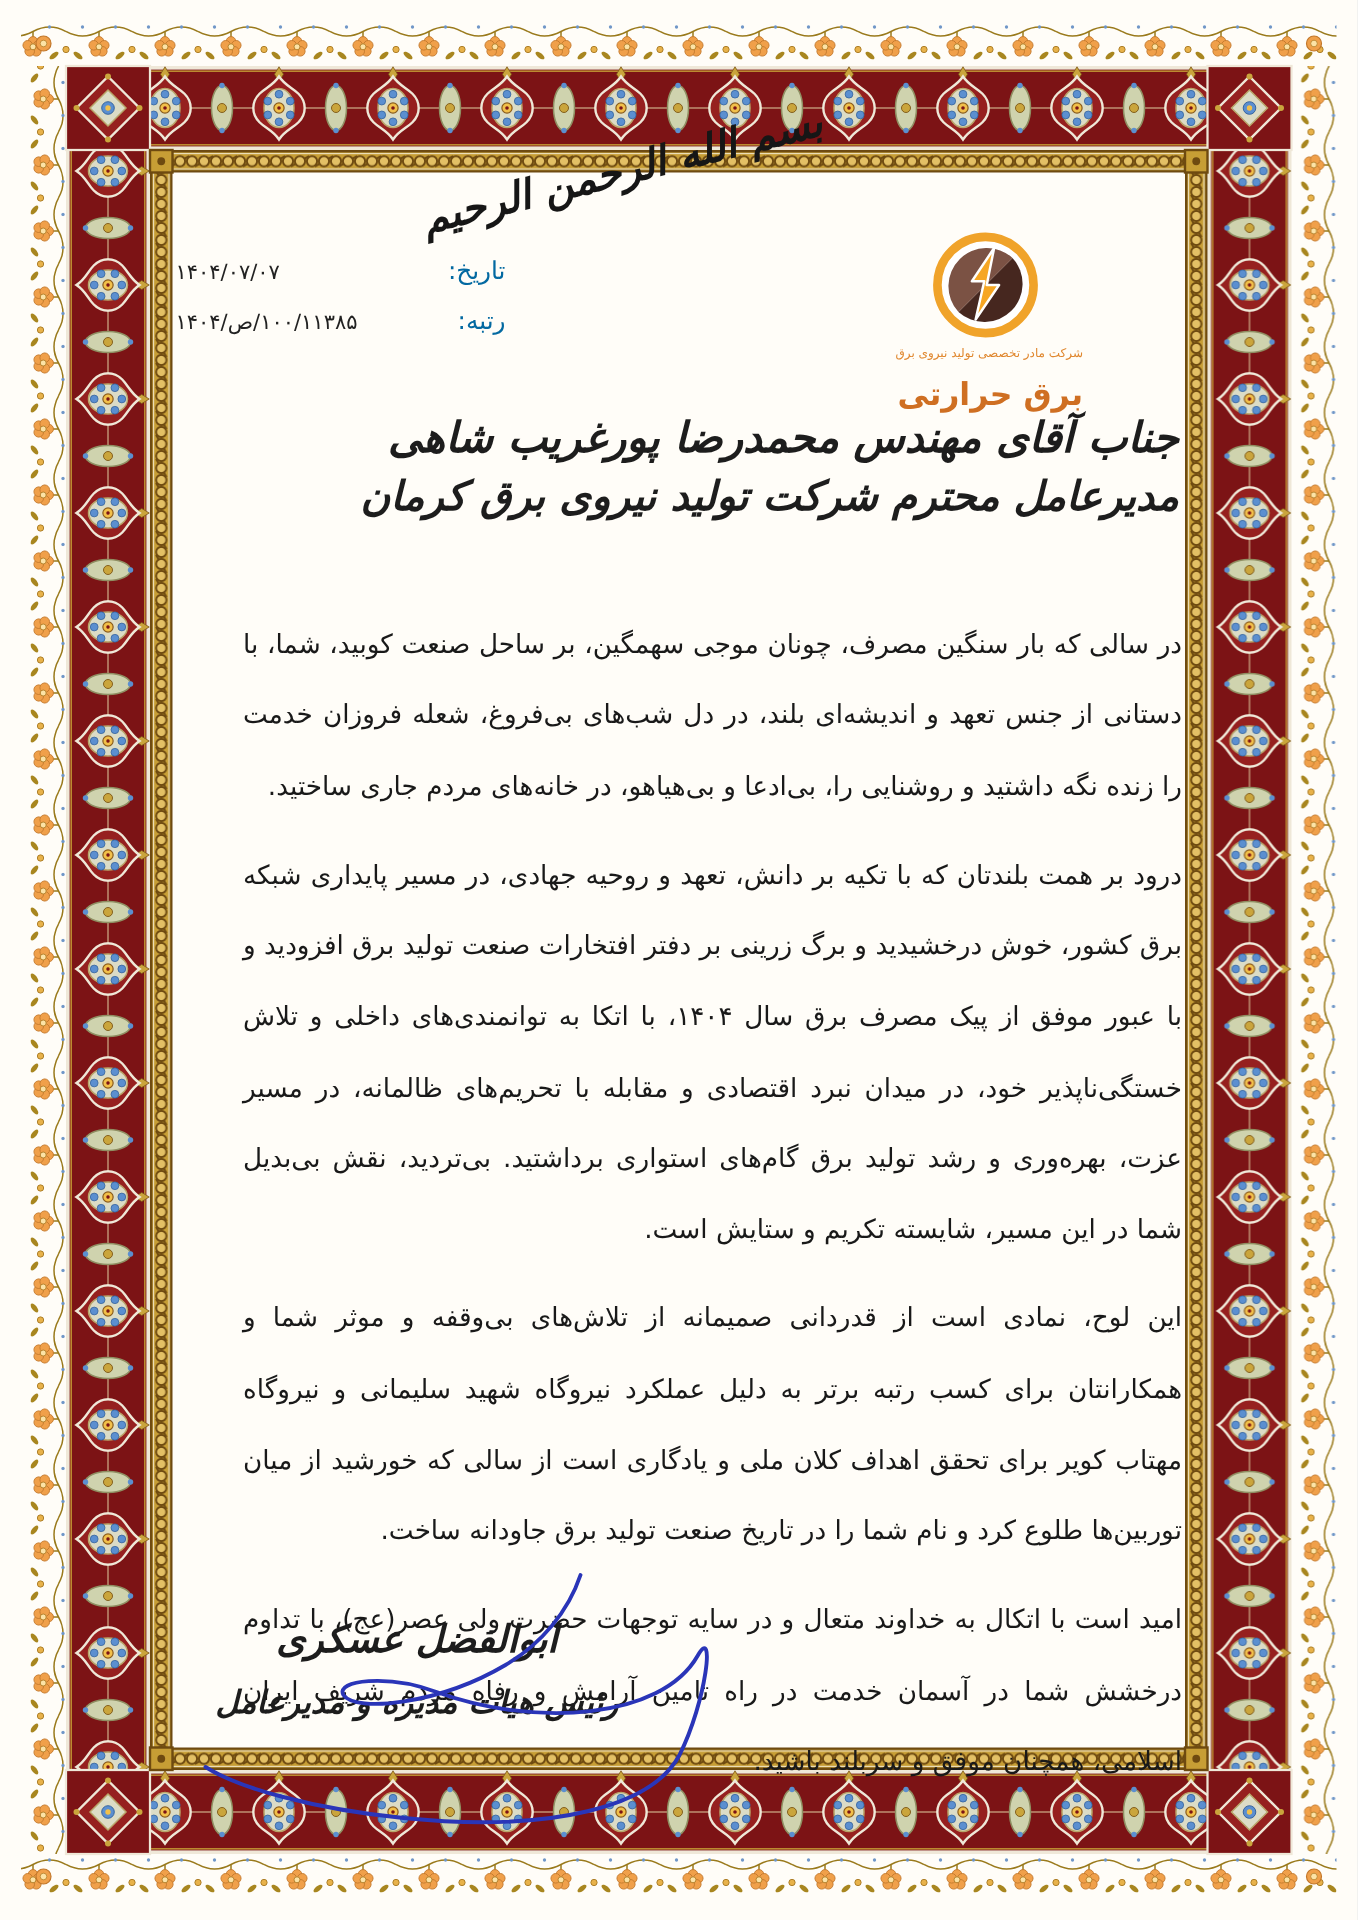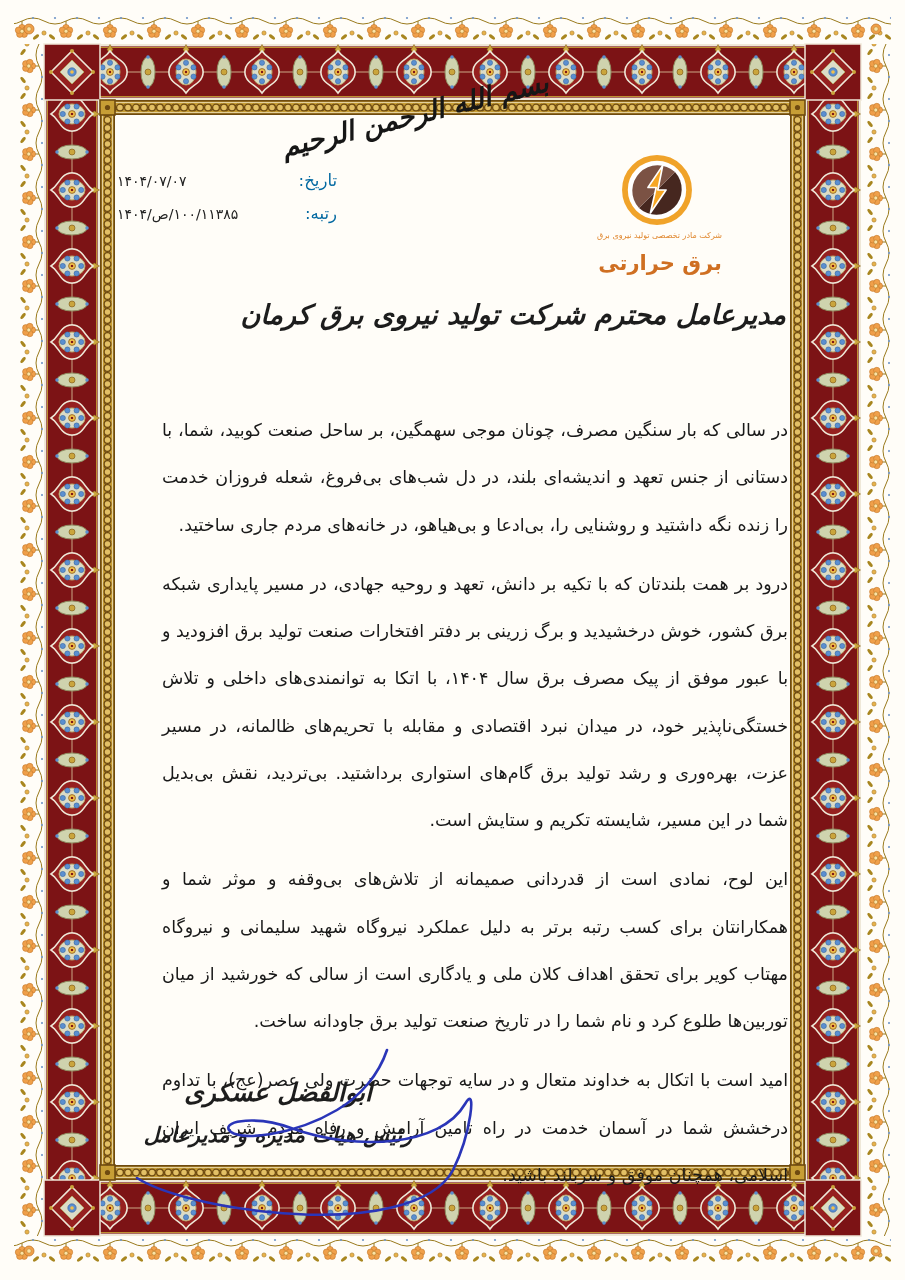--- a/index.html
+++ b/index.html
@@ -25,21 +25,21 @@
   .logo-sub{font-size:8px;color:#e0872e;margin-top:4px;white-space:nowrap;}
   .logo-title{font-size:21px;font-weight:bold;color:#cf6f22;margin-top:11px;}
   .meta-block{position:absolute;top:56px;left:2px;width:220px;font-size:16.5px;color:#222;}
   .meta-row{display:flex;justify-content:space-between;align-items:baseline;margin-bottom:14px;}
   .meta-label{color:#0369a1;}
   .meta-value{font-size:14px;}
   .ltr{direction:ltr;unicode-bidi:bidi-override;}
   
   .recipient{position:absolute;top:160px;right:4px;left:4px;text-align:right;}
   .recipient-line1{font-size:28px;font-weight:bold;font-style:italic;}
-  .recipient-line2{font-size:27px;font-weight:bold;font-style:italic;margin-top:24px;}
+  .recipient-line2{font-size:27px;font-weight:bold;font-style:italic;margin-top:8px;}
   
   .letter-body{position:absolute;top:292px;right:2px;left:2px;margin-left:45px;}
   .letter-body p{
     margin:0 0 12px 0;font-size:17.5px;line-height:2.7;
     text-align:justify;color:#191919;
   }
   
   .signature{position:absolute;left:18px;bottom:18px;width:290px;text-align:center;}
   .sig-name{font-size:25px;font-weight:bold;font-style:italic;}
   .sig-title{font-size:21px;font-weight:bold;font-style:italic;margin-top:16px;}
@@ -218,20 +218,21 @@
         <span class="meta-label">تاریخ:</span>
         <span class="meta-value ltr">۱۴۰۴/۰۷/۰۷</span>
       </div>
       <div class="meta-row">
         <span class="meta-label">رتبه:</span>
         <span class="meta-value ltr">۱۴۰۴/ص/۱۰۰/۱۱۳۸۵</span>
       </div>
     </div>
 
     <div class="recipient">
+      <div class="recipient-line1">جناب آقای مهندس محمدرضا پورغریب شاهی</div>
       <div class="recipient-line2">مدیرعامل محترم شرکت تولید نیروی برق کرمان</div>
     </div>
 
     <div class="letter-body">
       <p>در سالی که بار سنگین مصرف، چونان موجی سهمگین، بر ساحل صنعت کوبید، شما، با دستانی از جنس تعهد و اندیشه‌ای بلند، در دل شب‌های بی‌فروغ، شعله فروزان خدمت را زنده نگه داشتید و روشنایی را، بی‌ادعا و بی‌هیاهو، در خانه‌های مردم جاری ساختید.</p>
       <p>درود بر همت بلندتان که با تکیه بر دانش، تعهد و روحیه جهادی، در مسیر پایداری شبکه برق کشور، خوش درخشیدید و برگ زرینی بر دفتر افتخارات صنعت تولید برق افزودید و با عبور موفق از پیک مصرف برق سال ۱۴۰۴، با اتکا به توانمندی‌های داخلی و تلاش خستگی‌ناپذیر خود، در میدان نبرد اقتصادی و مقابله با تحریم‌های ظالمانه، در مسیر عزت، بهره‌وری و رشد تولید برق گام‌های استواری برداشتید. بی‌تردید، نقش بی‌بدیل شما در این مسیر، شایسته تکریم و ستایش است.</p>
       <p>این لوح، نمادی است از قدردانی صمیمانه از تلاش‌های بی‌وقفه و موثر شما و همکارانتان برای کسب رتبه برتر به دلیل عملکرد نیروگاه شهید سلیمانی و نیروگاه مهتاب کویر برای تحقق اهداف کلان ملی و یادگاری است از سالی که خورشید از میان توربین‌ها طلوع کرد و نام شما را در تاریخ صنعت تولید برق جاودانه ساخت.</p>
       <p>امید است با اتکال به خداوند متعال و در سایه توجهات حضرت ولی عصر(عج)، با تداوم درخشش شما در آسمان خدمت در راه تامین آرامش و رفاه مردم شریف ایران اسلامی، همچنان موفق و سربلند باشید.</p>
     </div>
 

